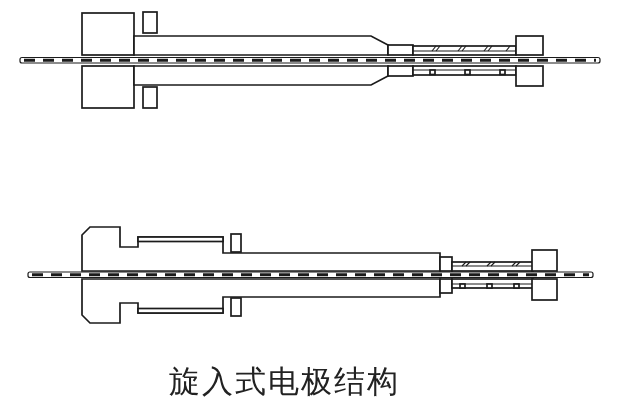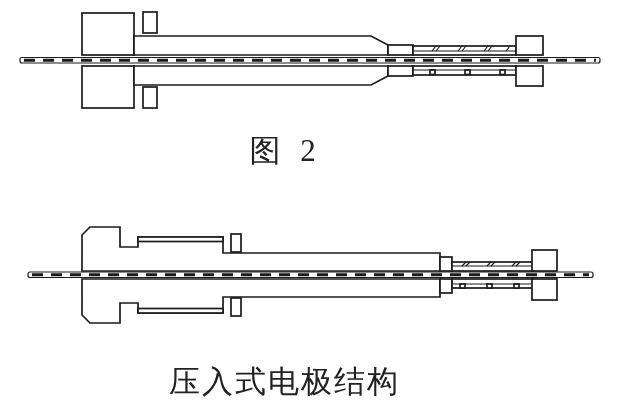--- a/index.html
+++ b/index.html
@@ -74,21 +74,20 @@
 
     <rect class="outline" fill="url(#f2hB)" x="516" y="66" width="27" height="20"></rect>
 
     <g>
       <rect x="20" y="57.5" width="580" height="5.5" rx="2" fill="#ffffff" stroke="#1b1b1b" stroke-width="1.2"></rect>
       <line x1="24" y1="60.3" x2="596" y2="60.3" stroke="#1b1b1b" stroke-width="3" stroke-dasharray="11 8"></line>
     </g>
   </svg>
 
   <div class="caption" id="fig2-caption">
-    <span class="cap-label">图 2</span>
   </div>
 
   <svg id="fig3-svg" class="fig-svg" width="617" height="150" viewBox="0 0 617 150" xmlns="http://www.w3.org/2000/svg">
     <defs>
       <pattern id="f3hA" width="16" height="16" patternUnits="userSpaceOnUse">
         <path d="M-4,4 L4,-4 M0,16 L16,0 M12,20 L20,12" stroke="#1b1b1b" stroke-width="1.1" fill="none"></path>
       </pattern>
       <pattern id="f3hB" width="7" height="7" patternUnits="userSpaceOnUse">
         <path d="M-2,5 L2,9 M0,0 L7,7 M5,-2 L9,2" stroke="#1b1b1b" stroke-width="1.3" fill="none"></path>
       </pattern>
@@ -128,16 +127,16 @@
 
     <rect class="outline" fill="url(#f3hB)" x="532" y="69" width="25" height="21"></rect>
 
     <g>
       <rect x="28" y="62" width="565" height="5.5" rx="2" fill="#ffffff" stroke="#1b1b1b" stroke-width="1.2"></rect>
       <line x1="32" y1="64.8" x2="589" y2="64.8" stroke="#1b1b1b" stroke-width="3" stroke-dasharray="11 8"></line>
     </g>
   </svg>
 
   <div class="caption" id="fig3-caption">
-    <span class="cap-title">压入式电极结构</span>
+    <span class="cap-title">旋入式电极结构</span>
   </div>
 
 </div>
 
 </body></html>

